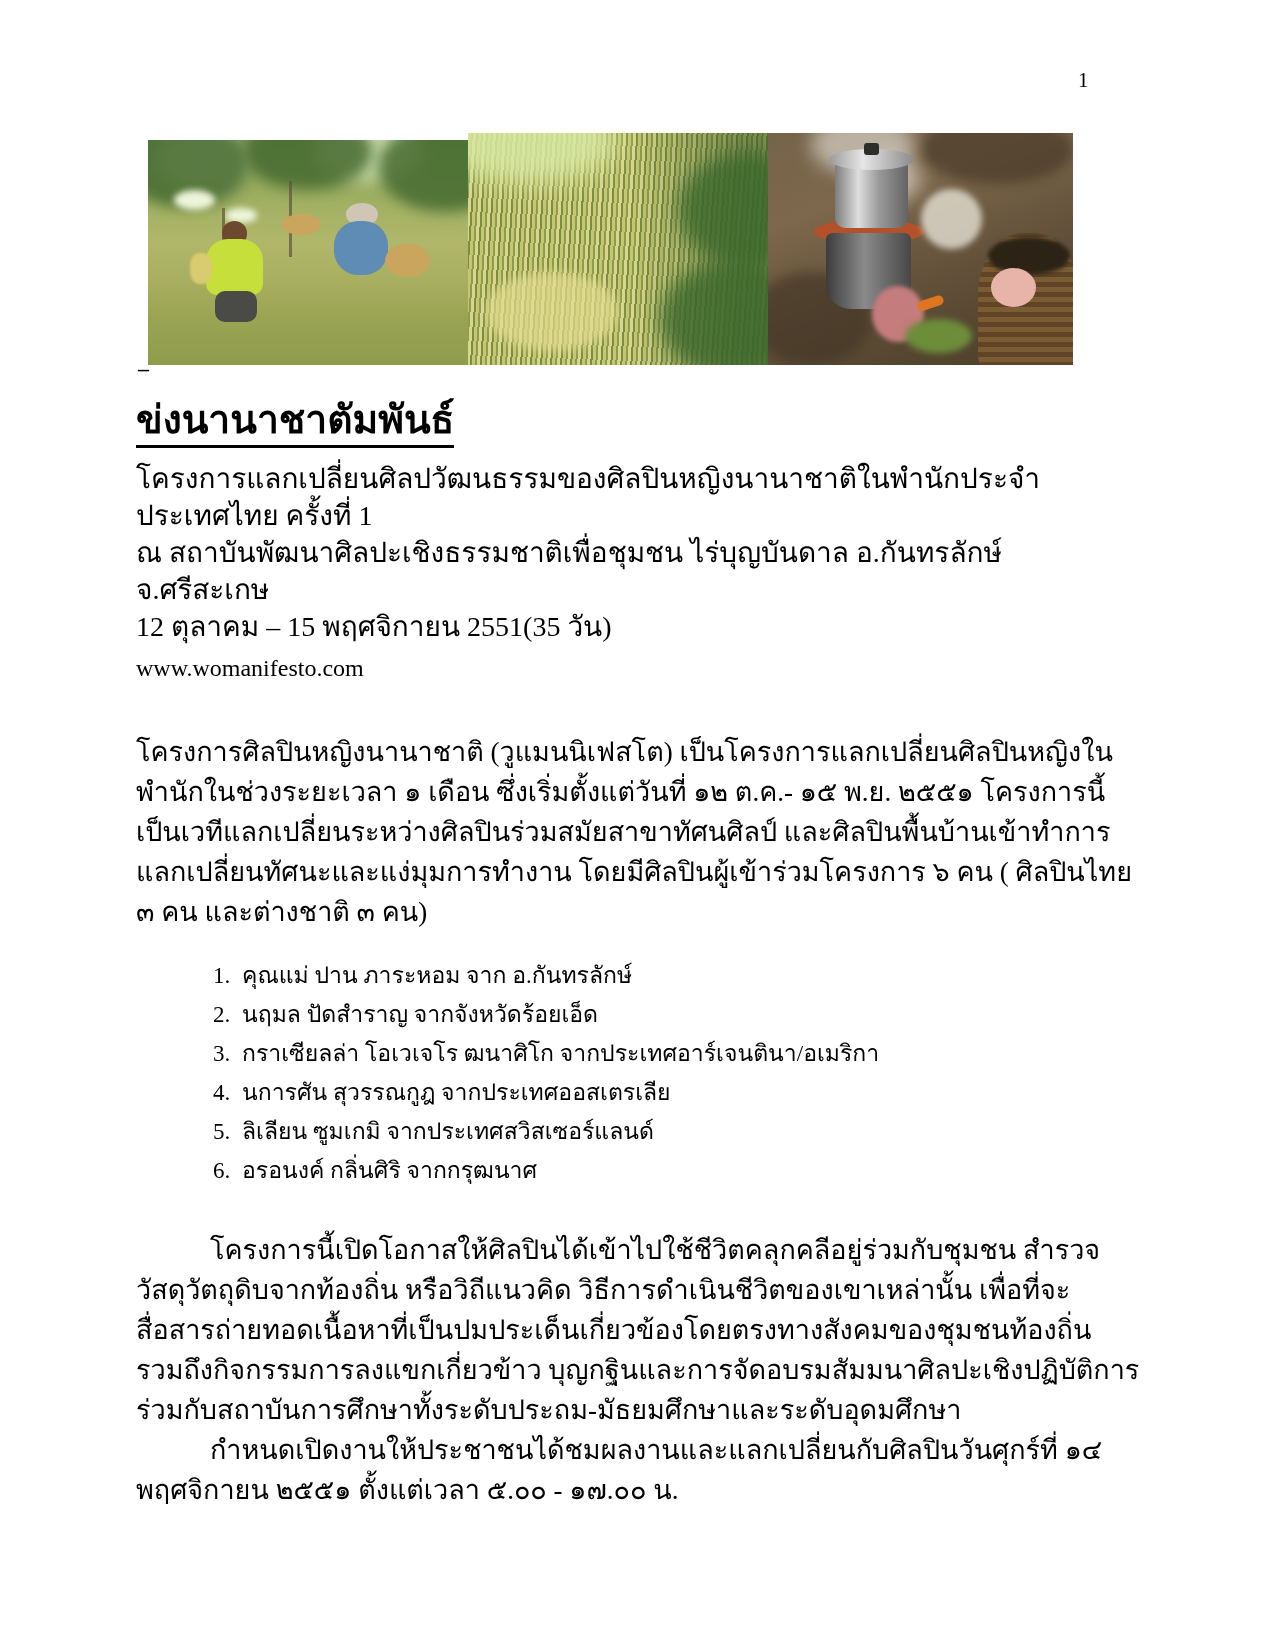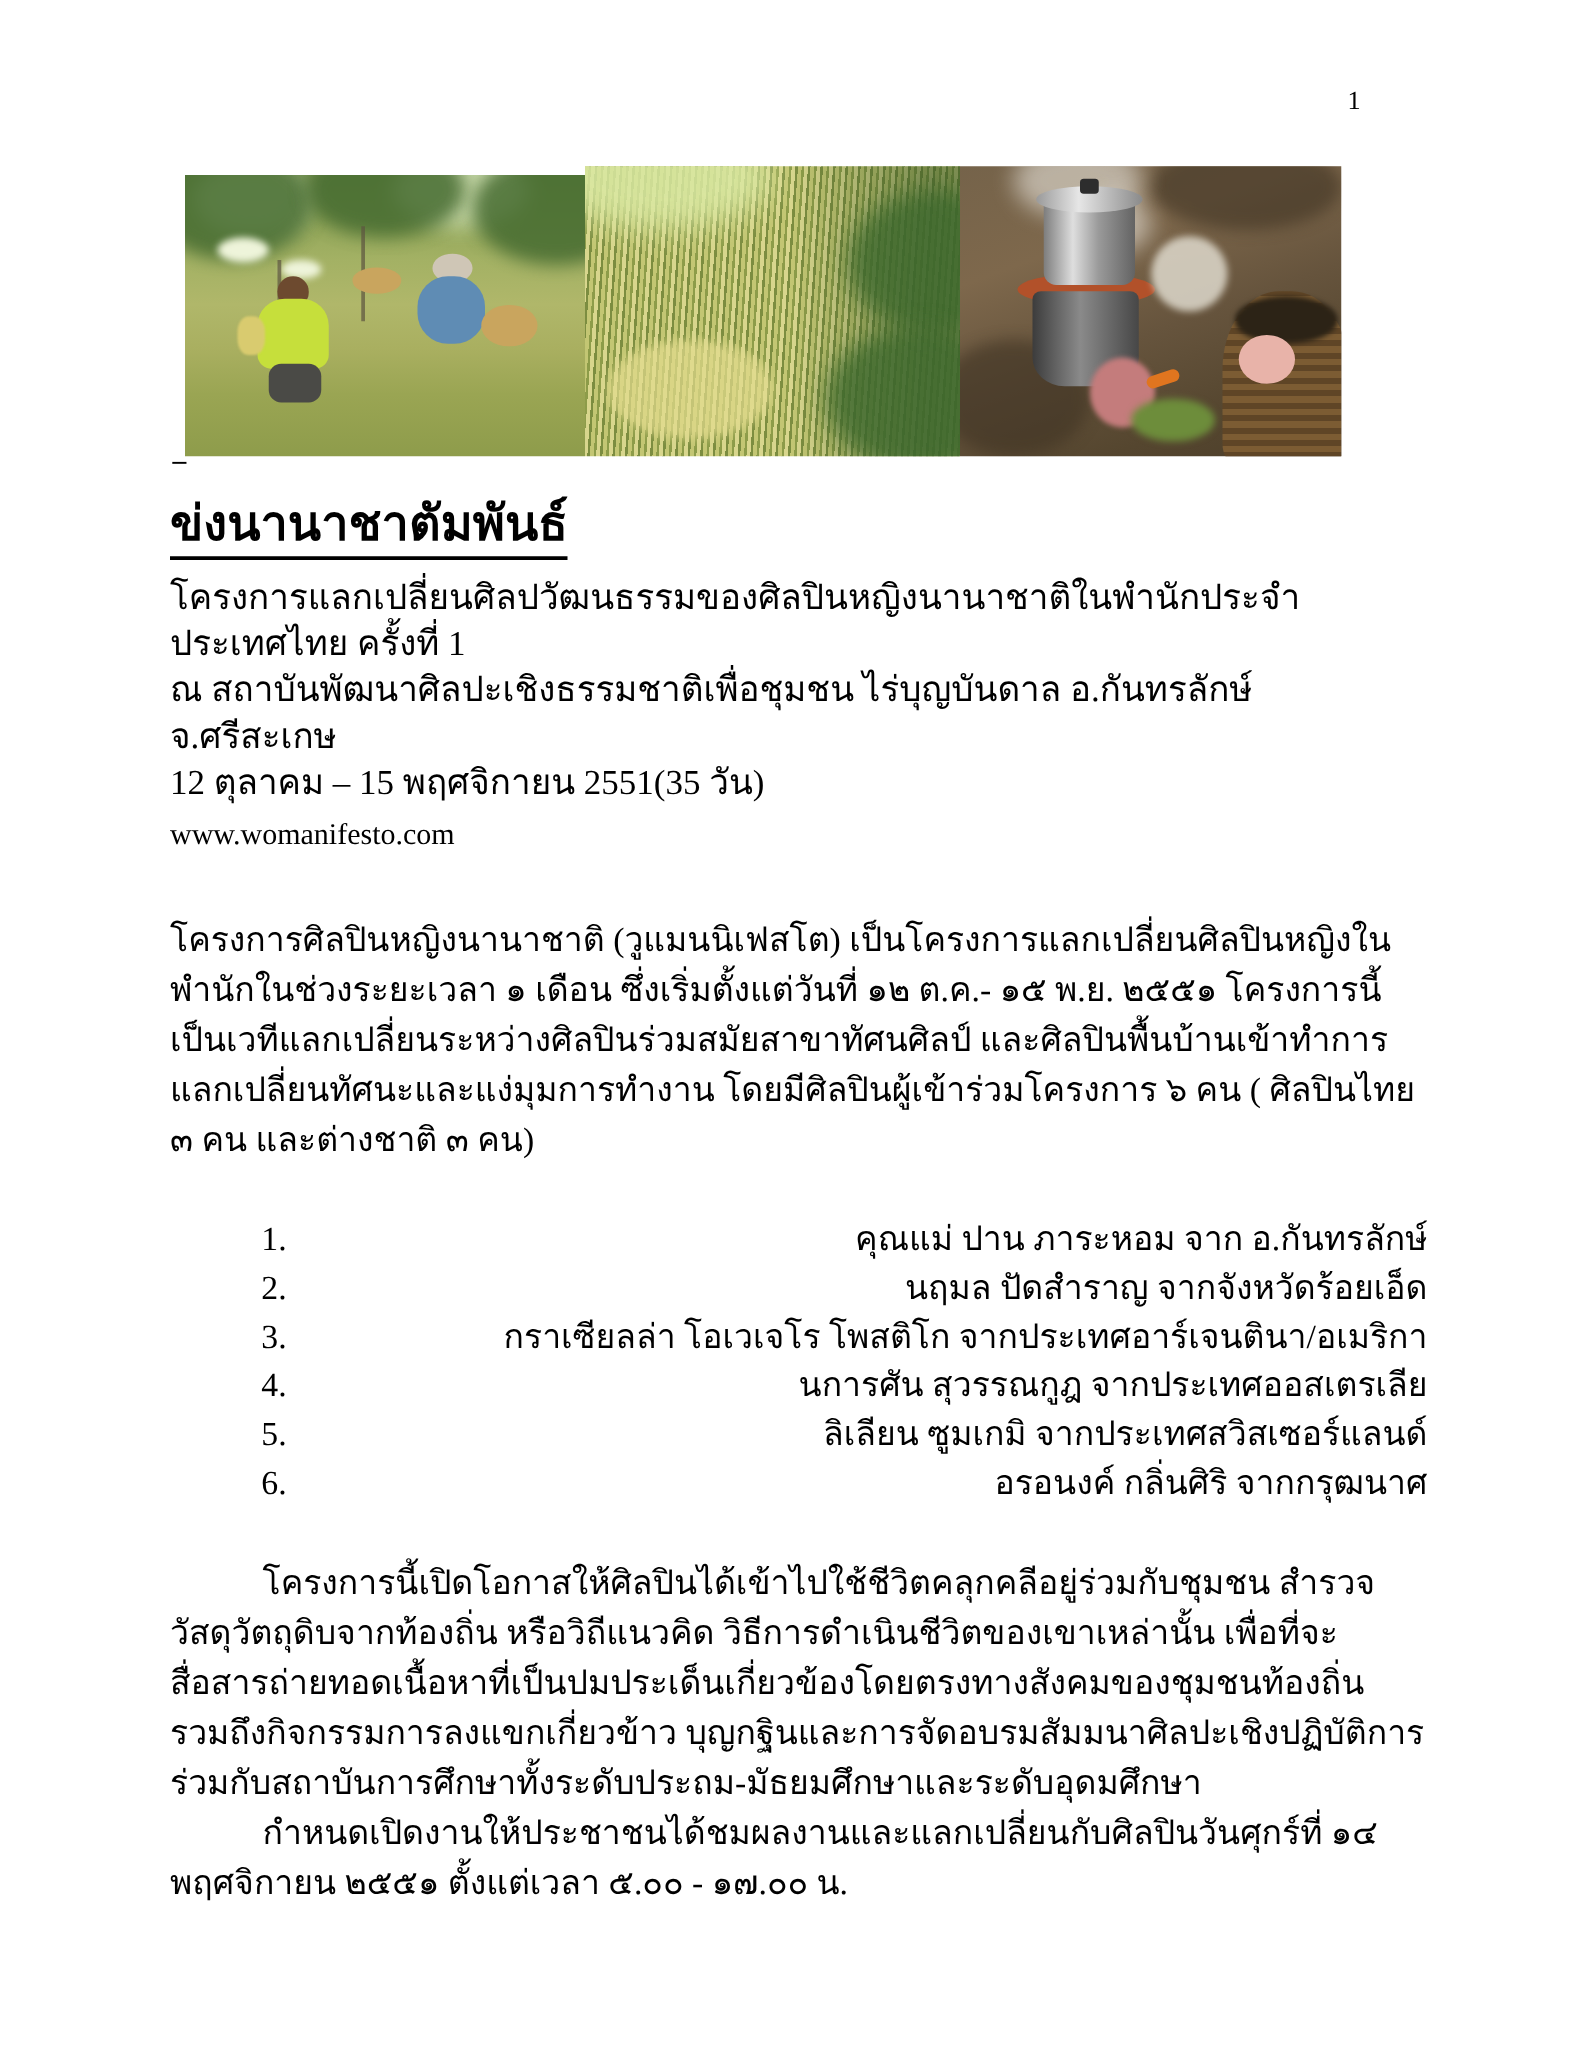--- a/index.html
+++ b/index.html
@@ -80,21 +80,21 @@
   }
   .subtitle-line{font-size:28px;font-weight:normal;line-height:37px;}
   #event-line{
     display:inline-block;margin-top:10px;
     font-size:25px;font-weight:bold;letter-spacing:9px;white-space:pre;
     border-bottom:2px solid #000;padding-bottom:3px;
   }
   #website{font-size:24px;margin-top:10px;}
   .body-par{font-size:27px;line-height:40px;margin:0;text-align:left;}
   #intro-par{margin-top:50px;}
-  #artist-list{margin:40px 0 0 0;padding-left:100px;font-size:27px;text-align:right;}
+  #artist-list{margin:24px 0 0 0;padding-left:100px;font-size:23px;}
   #artist-list li{line-height:39px;padding-left:6px;}
   #description-par{margin-top:40px;}
   .indent{text-indent:74px;}
   #public-days{font-weight:bold;}
 </style>
 </head>
 <body>
 
 <div id="page">
 
@@ -162,21 +162,21 @@
     <div class="subtitle-line">12 ตุลาคม – 15 พฤศจิกายน 2551(35 วัน)</div>
 
 
     <div id="website">www.womanifesto.com</div>
 
     <p class="body-par" id="intro-par">โครงการศิลปินหญิงนานาชาติ (วูแมนนิเฟสโต) เป็นโครงการแลกเปลี่ยนศิลปินหญิงในพำนักในช่วงระยะเวลา ๑ เดือน ซึ่งเริ่มตั้งแต่วันที่ ๑๒ ต.ค.- ๑๕ พ.ย. ๒๕๕๑ โครงการนี้เป็นเวทีแลกเปลี่ยนระหว่างศิลปินร่วมสมัยสาขาทัศนศิลป์ และศิลปินพื้นบ้านเข้าทำการแลกเปลี่ยนทัศนะและแง่มุมการทำงาน โดยมีศิลปินผู้เข้าร่วมโครงการ  ๖ คน ( ศิลปินไทย ๓ คน และต่างชาติ ๓ คน)</p>
 
     <ol id="artist-list">
       <li>คุณแม่ ปาน ภาระหอม จาก อ.กันทรลักษ์</li>
       <li>นฤมล ปัดสำราญ จากจังหวัดร้อยเอ็ด</li>
-      <li>กราเซียลล่า โอเวเจโร โพสติโก จากประเทศอาร์เจนตินา/อเมริกา</li>
+      <li>กราเซียลล่า โอเวเจโร ฒนาศิโก จากประเทศอาร์เจนตินา/อเมริกา</li>
       <li>นการศัน สุวรรณกูฎ จากประเทศออสเตรเลีย</li>
       <li>ลิเลียน ซูมเกมิ จากประเทศสวิสเซอร์แลนด์</li>
       <li>อรอนงค์  กลิ่นศิริ จากกรุฒนาศ</li>
     </ol>
 
     <p class="body-par indent" id="description-par">โครงการนี้เปิดโอกาสให้ศิลปินได้เข้าไปใช้ชีวิตคลุกคลีอยู่ร่วมกับชุมชน สำรวจวัสดุวัตถุดิบจากท้องถิ่น หรือวิถีแนวคิด วิธีการดำเนินชีวิตของเขาเหล่านั้น เพื่อที่จะสื่อสารถ่ายทอดเนื้อหาที่เป็นปมประเด็นเกี่ยวข้องโดยตรงทางสังคมของชุมชนท้องถิ่น รวมถึงกิจกรรมการลงแขกเกี่ยวข้าว บุญกฐินและการจัดอบรมสัมมนาศิลปะเชิงปฏิบัติการร่วมกับสถาบันการศึกษาทั้งระดับประถม-มัธยมศึกษาและระดับอุดมศึกษา</p>
 
     <p class="body-par indent" id="opening-par">กำหนดเปิดงานให้ประชาชนได้ชมผลงานและแลกเปลี่ยนกับศิลปินวันศุกร์ที่ ๑๔ พฤศจิกายน ๒๕๕๑ ตั้งแต่เวลา ๕.๐๐ - ๑๗.๐๐ น.</p>
 
 

